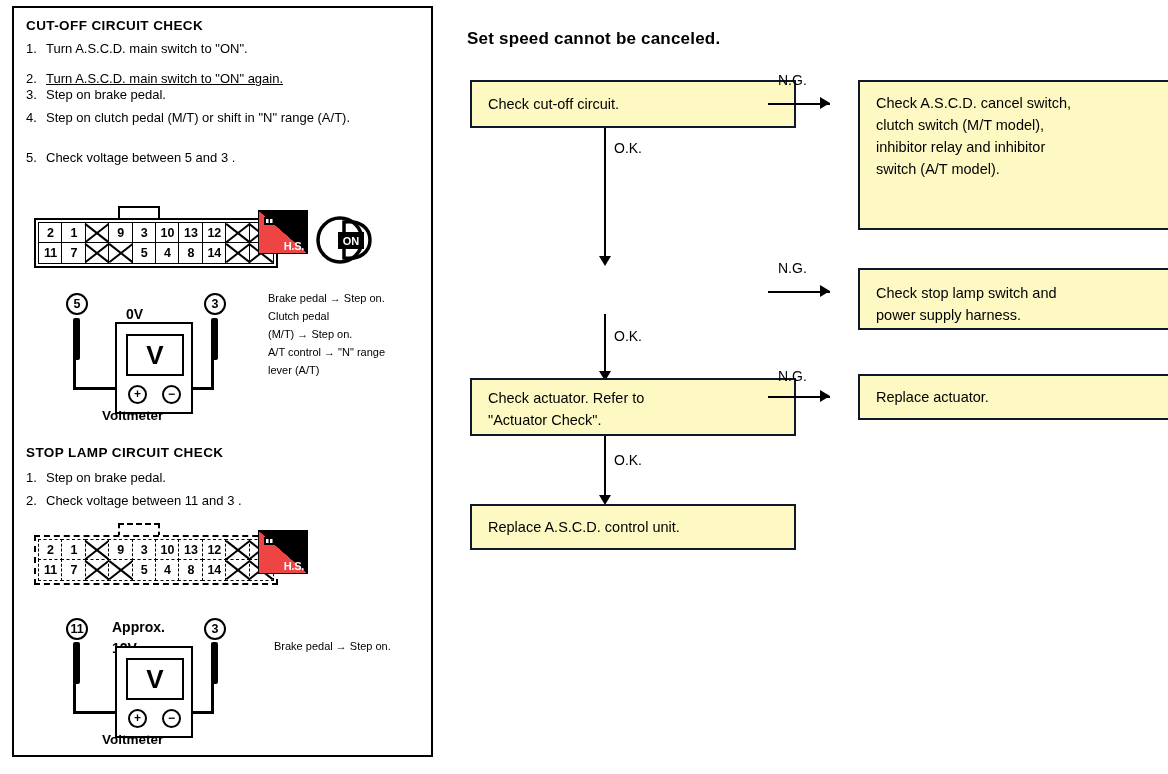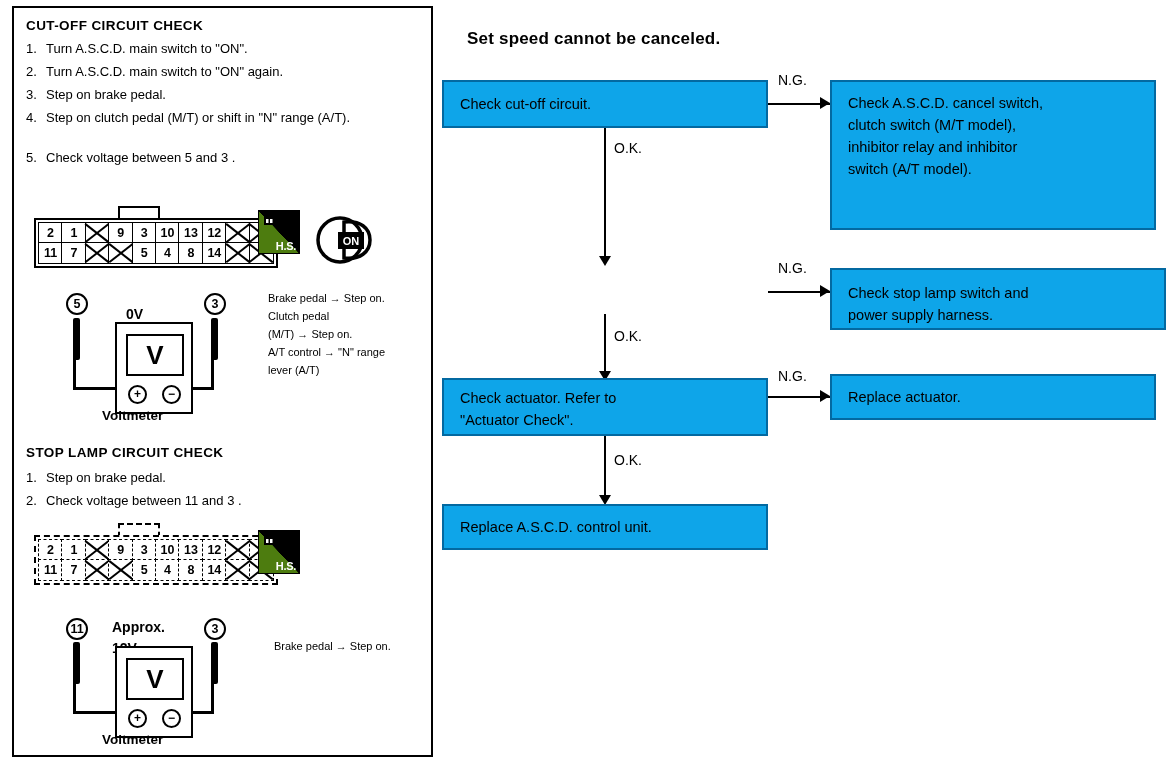--- a/index.html
+++ b/index.html
@@ -54,22 +54,22 @@
     width:130%;height:1.8px;background:#000;
   }
   .cell.x::before{transform:translate(-50%,-50%) rotate(38deg);}
   .cell.x::after{transform:translate(-50%,-50%) rotate(-38deg);}
   .conn-dashed .conn-shell{border-style:dashed;}
   .conn-dashed .conn-tab{border-style:dashed;border-bottom:none;}
   .conn-dashed .cell{border-style:dashed;}
 
   
   .hs-badge{
-    position:absolute;width:42px;height:44px;border:1.5px solid #000;
-    box-sizing:border-box;background:#4d7c0f;overflow:hidden;
+    position:absolute;width:50px;height:44px;border:1.5px solid #000;
+    box-sizing:border-box;background:#ef4444;overflow:hidden;
   }
   .hs-badge .tri{
     position:absolute;right:0;bottom:0;width:100%;height:100%;
     background:linear-gradient(to bottom left,#000 50%,transparent 50.5%);
   }
   .hs-badge .hs-text{
     position:absolute;right:3px;bottom:1px;color:#fff;
     font-size:11px;font-weight:bold;letter-spacing:-.3px;
   }
   .hs-badge .plug{
@@ -109,22 +109,22 @@
     position:absolute;font-size:13.5px;font-weight:bold;white-space:nowrap;
   }
   .volt-val{position:absolute;font-size:14px;font-weight:bold;white-space:nowrap;line-height:19px;}
 
   
   .flow-title{
     position:absolute;left:467px;top:29px;
     font-size:17px;font-weight:bold;letter-spacing:.2px;white-space:nowrap;
   }
   .fbox{
-    position:absolute;border:2px solid #0369a1;box-sizing:border-box;
-    background:#0ea5e9;display:flex;align-items:center;
+    position:absolute;border:2px solid #0f172a;box-sizing:border-box;
+    background:#fef9c3;display:flex;align-items:center;margin-left:28px;
   }
   .fbox .ftext{
     font-size:14.5px;line-height:22px;padding:0 0 0 16px;
   }
   .vline{position:absolute;width:1.8px;background:#000;}
   .hline{position:absolute;height:1.8px;background:#000;}
   .arrow-down{
     position:absolute;width:0;height:0;
     border-left:6px solid transparent;border-right:6px solid transparent;
     border-top:10px solid #000;
@@ -143,21 +143,21 @@
 
 <div class="page">
 
   <div class="left-panel">
 
     <div class="sec-title" style="left:12px;top:10px;">CUT-OFF CIRCUIT CHECK</div>
 
     <div class="step" style="left:12px;top:32px;">
       <span class="num">1.</span><span>Turn A.S.C.D. main switch to "ON".</span>
     </div>
-    <div class="step" style="left:12px;top:55px;">
+    <div class="step" style="left:12px;top:62px;text-decoration:underline;">
       <span class="num">2.</span><span>Turn A.S.C.D. main switch to "ON" again.</span>
     </div>
     <div class="step" style="left:12px;top:78px;">
       <span class="num">3.</span><span>Step on brake pedal.</span>
     </div>
     <div class="step wrap" style="left:12px;top:101px;">
       <span class="num">4.</span>
         <span class="txt">Step on clutch pedal (M/T) or shift in "N" range (A/T).</span>
     </div>
     <div class="step" style="left:12px;top:141px;">

